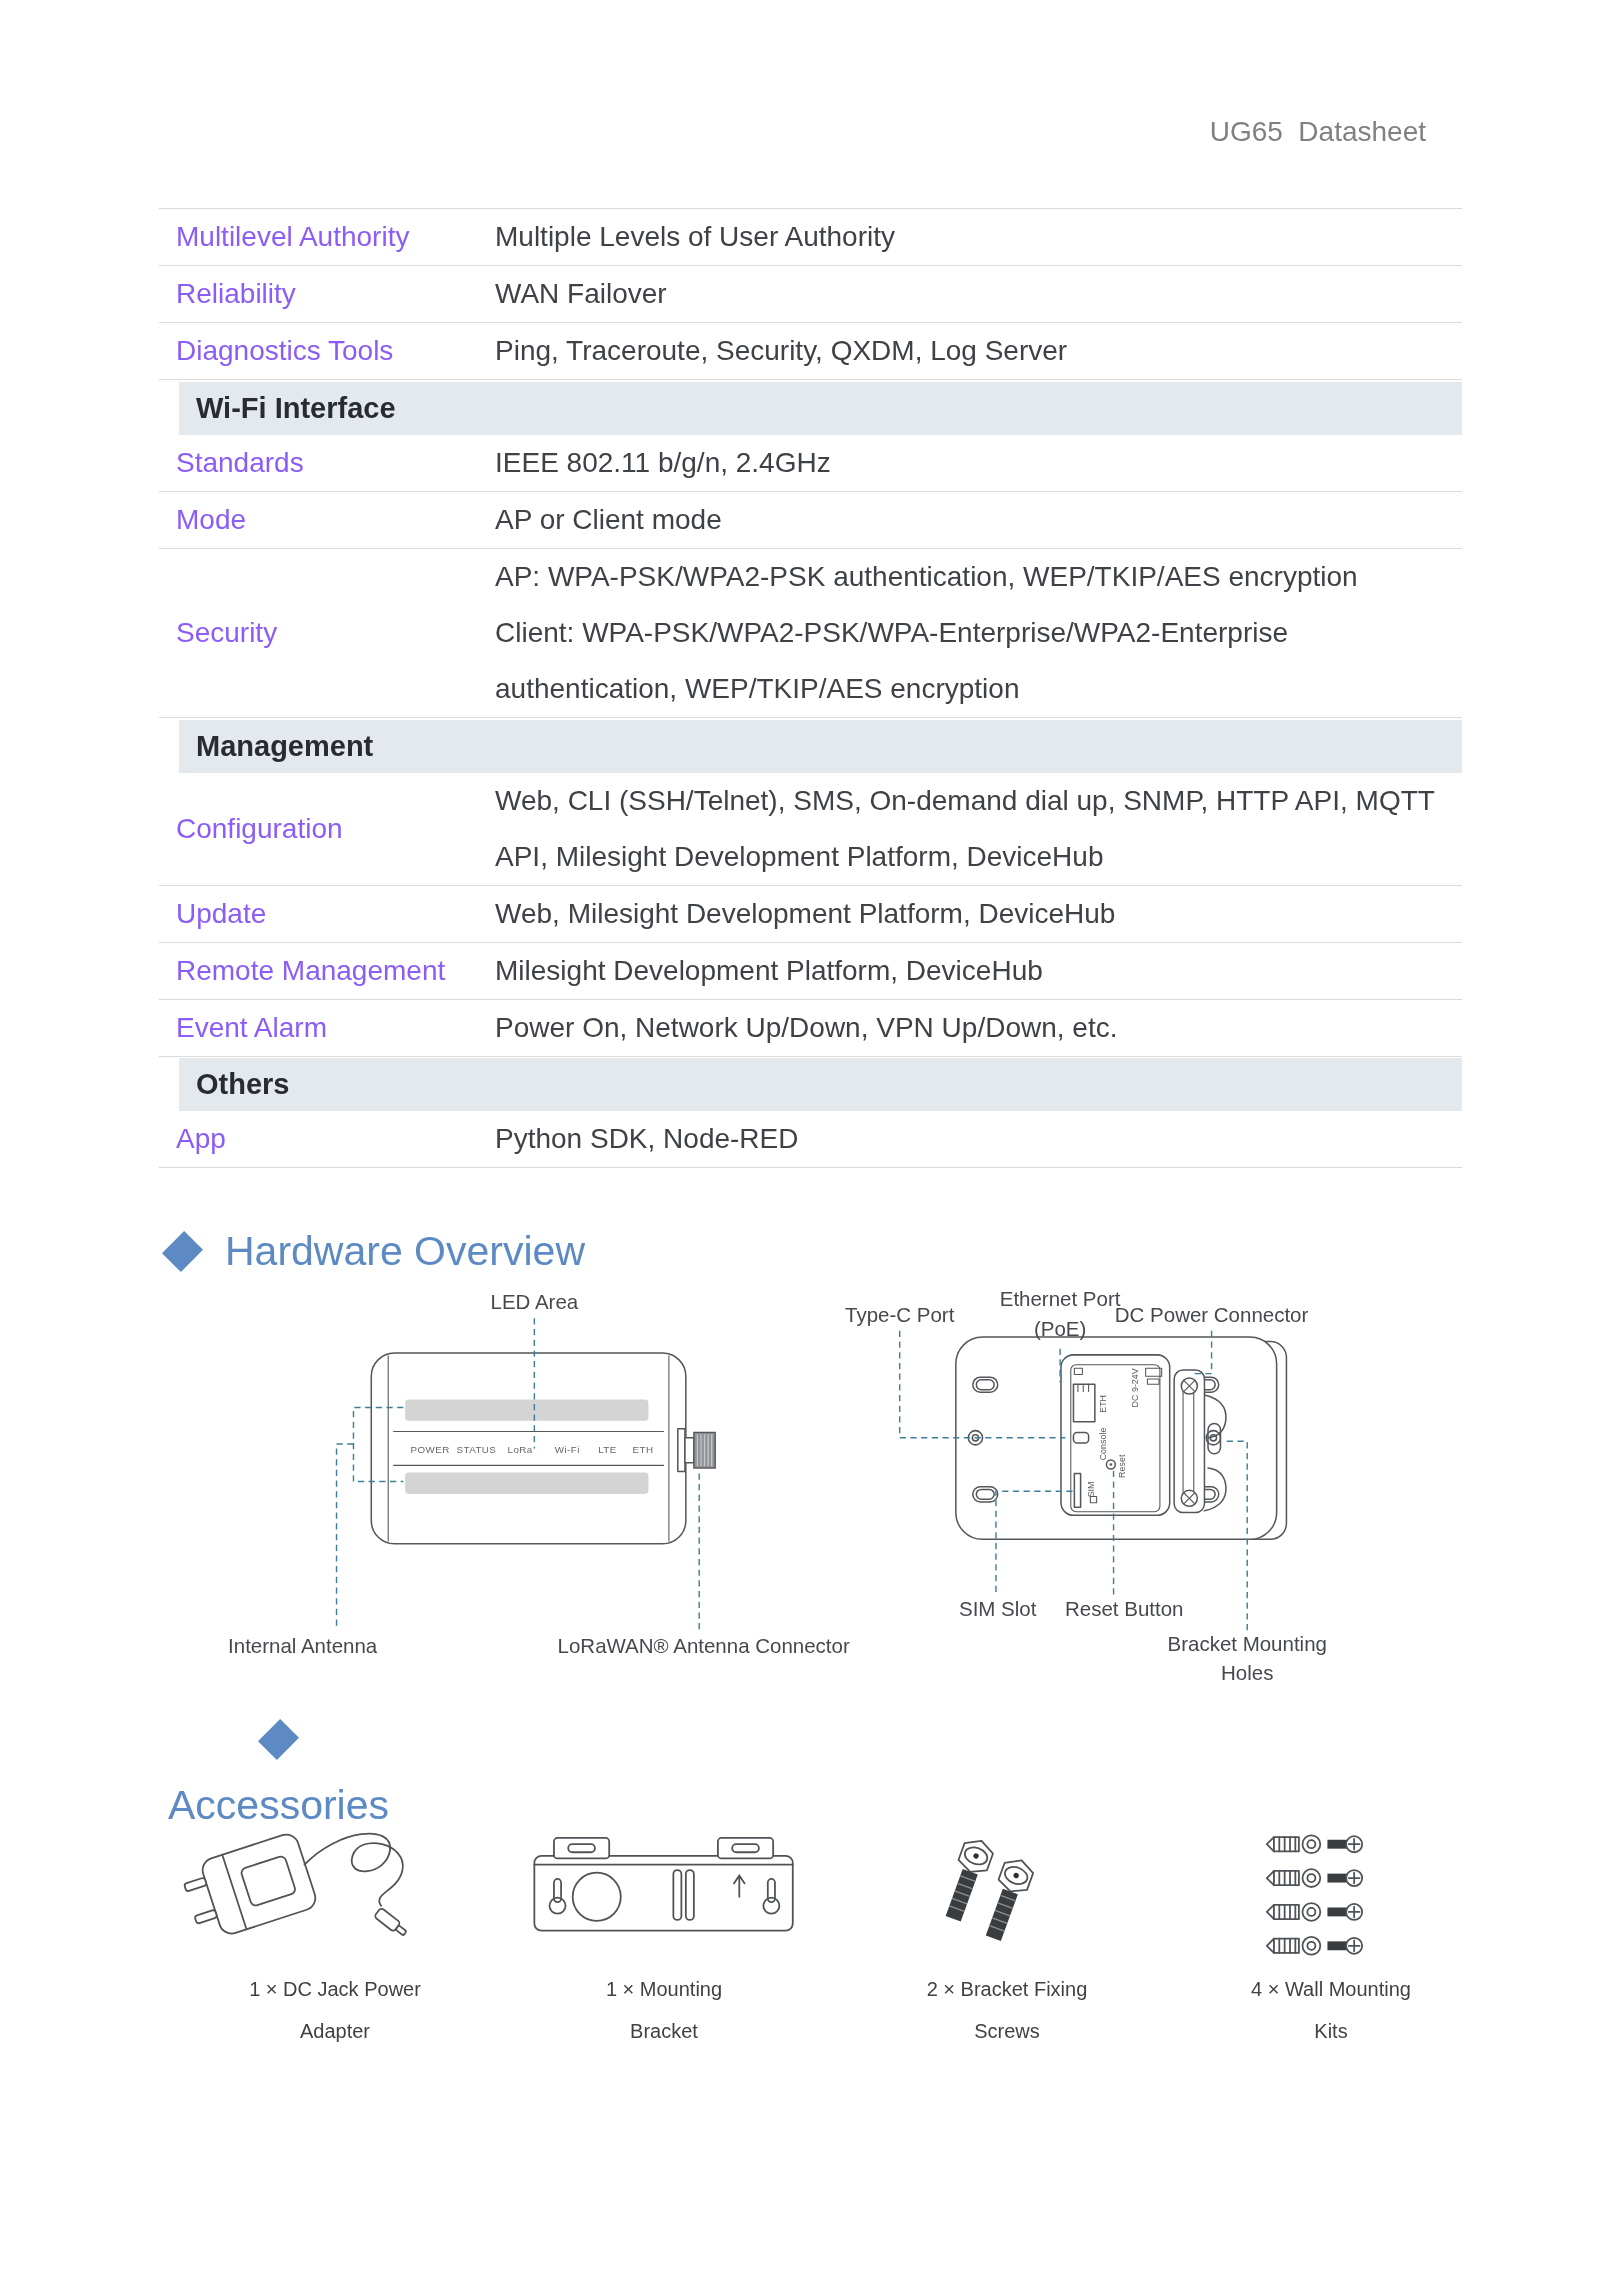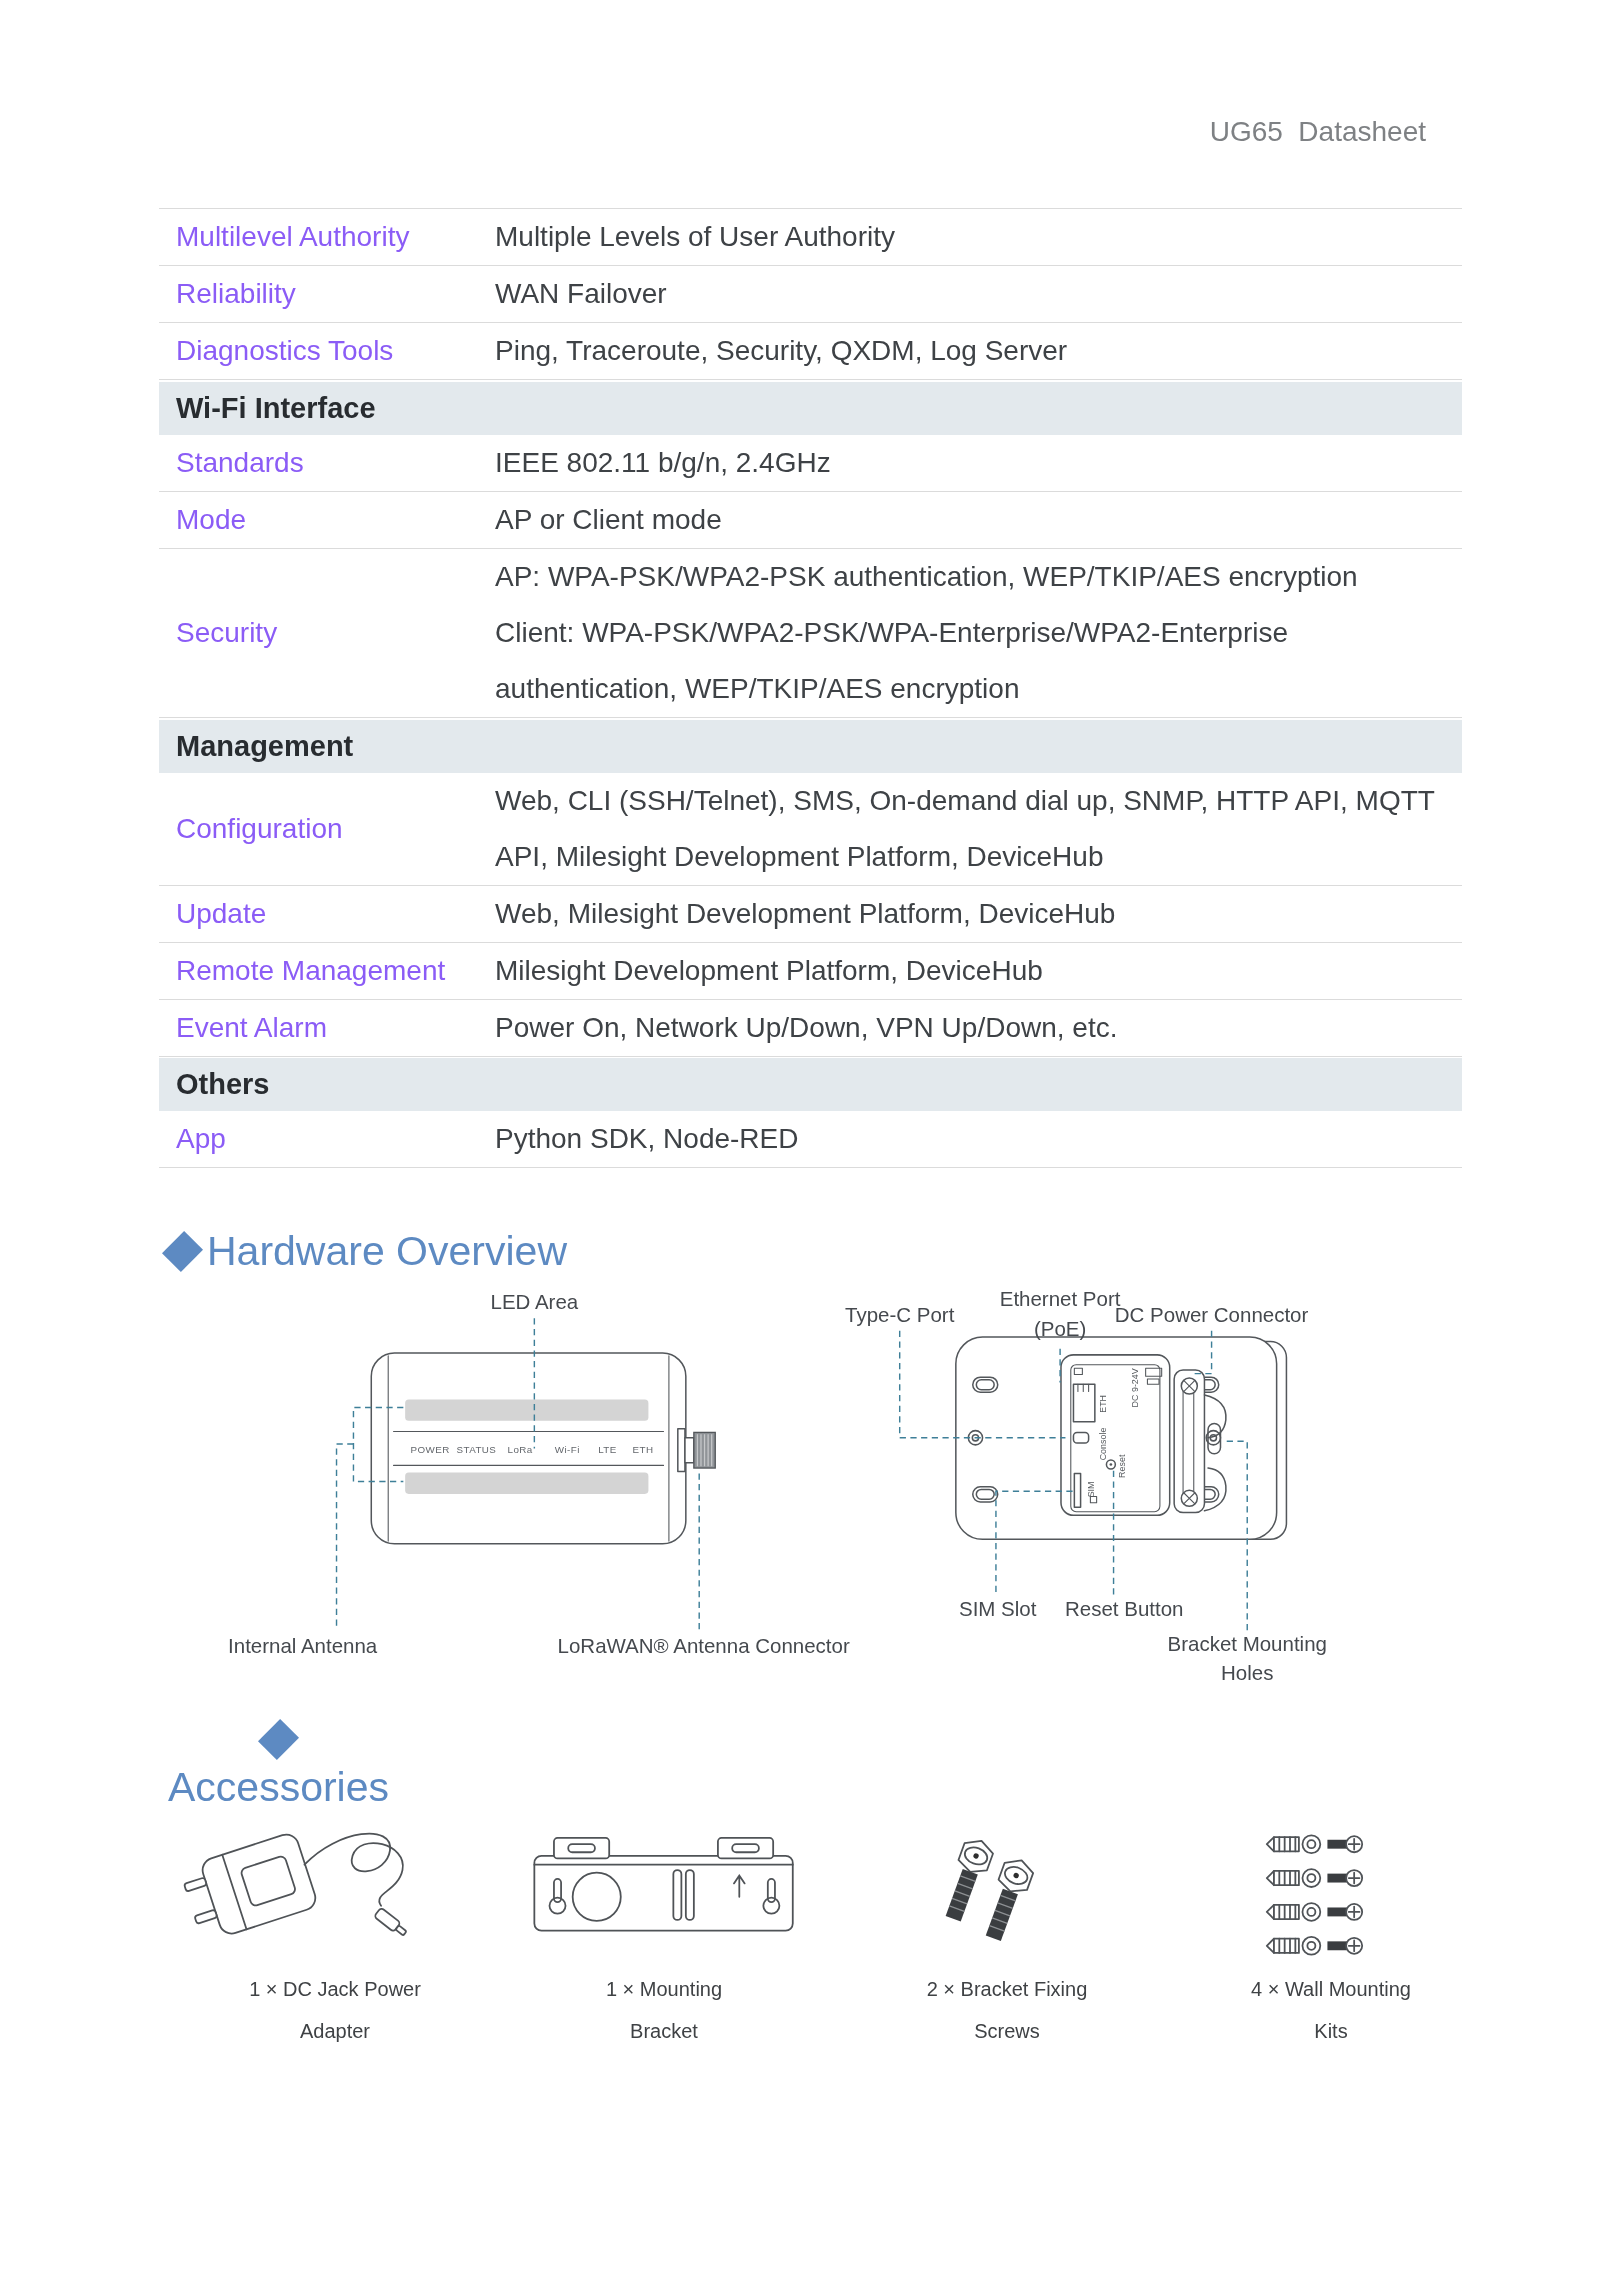--- a/index.html
+++ b/index.html
@@ -7,23 +7,23 @@
         font-family:Liberation Sans, sans-serif;overflow:hidden;margin:0 auto;}
   
   .doc-header{position:absolute;top:116px;right:195px;font-size:28px;color:#7e8184;white-space:pre;}
   
   .spec-table{position:absolute;left:159px;top:208px;width:1303px;border-top:0.9px solid #dbdbdb;}
   .spec-row{display:flex;align-items:center;border-bottom:0.9px solid #dbdbdb;}
   .spec-label{width:319px;padding-left:17px;flex-shrink:0;font-size:28px;color:#8b5cf6;line-height:56px;}
   .spec-value{flex:1;min-width:0;}
   .vline{font-size:28px;color:#3e4246;line-height:56px;white-space:nowrap;}
   .spec-band{height:53px;line-height:53px;background:#e3e9ed;color:#282c30;
-             font-size:29px;font-weight:bold;padding-left:17px;margin-top:1.8px;}
-  
-  .section-heading{position:absolute;left:168px;display:flex;align-items:center;gap:10px;
+             font-size:29px;font-weight:bold;padding-left:17px;margin-top:1.8px;margin-left:20px;}
+  
+  .section-heading{position:absolute;left:168px;display:flex;align-items:center;gap:28px;
                    font-size:41px;color:#5d8ac2;}
   .diamond{width:29px;height:29px;background:#5d8ac2;transform:rotate(45deg) scale(0.92,1.08);flex-shrink:0;}
   
   .hw-svg{position:absolute;left:169px;top:1288px;}
   .acc-svg{position:absolute;left:169px;top:1813px;}
   .ln{fill:none;stroke:#53575b;stroke-width:1.7;stroke-linejoin:round;stroke-linecap:round;}
   .lnw{fill:#ffffff;stroke:#53575b;stroke-width:1.7;stroke-linejoin:round;}
   .thin{stroke-width:1.2;}
   .dash{fill:none;stroke:#3e7f98;stroke-width:1.6;stroke-dasharray:7 5;}
   .callout{font-size:23px;fill:#45494e;text-anchor:middle;}

